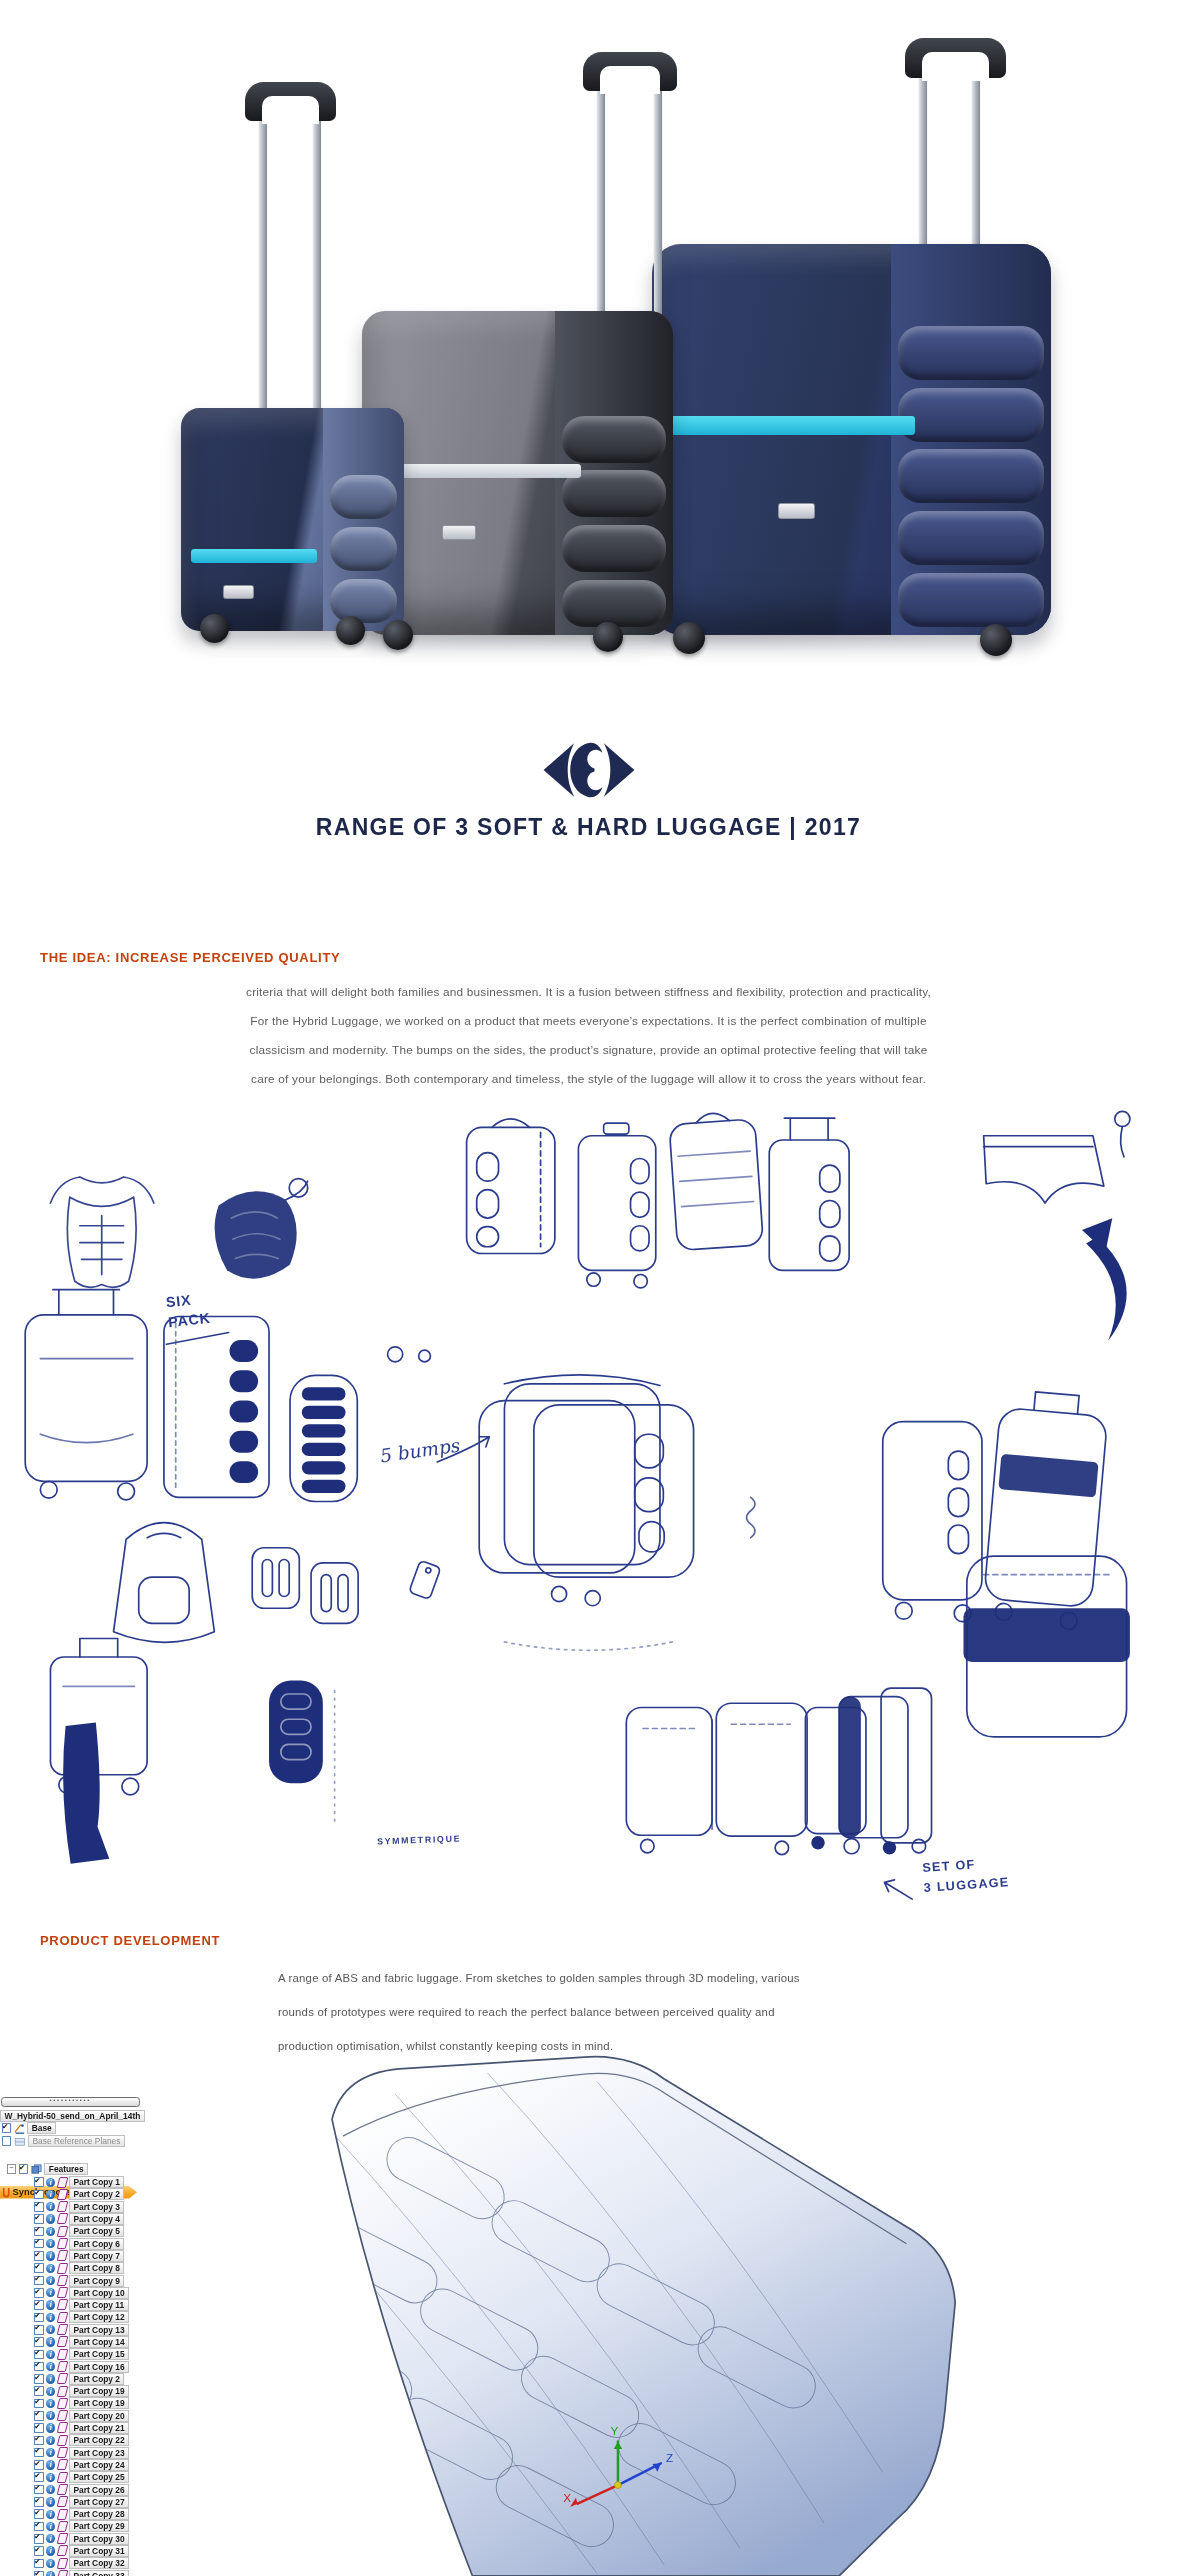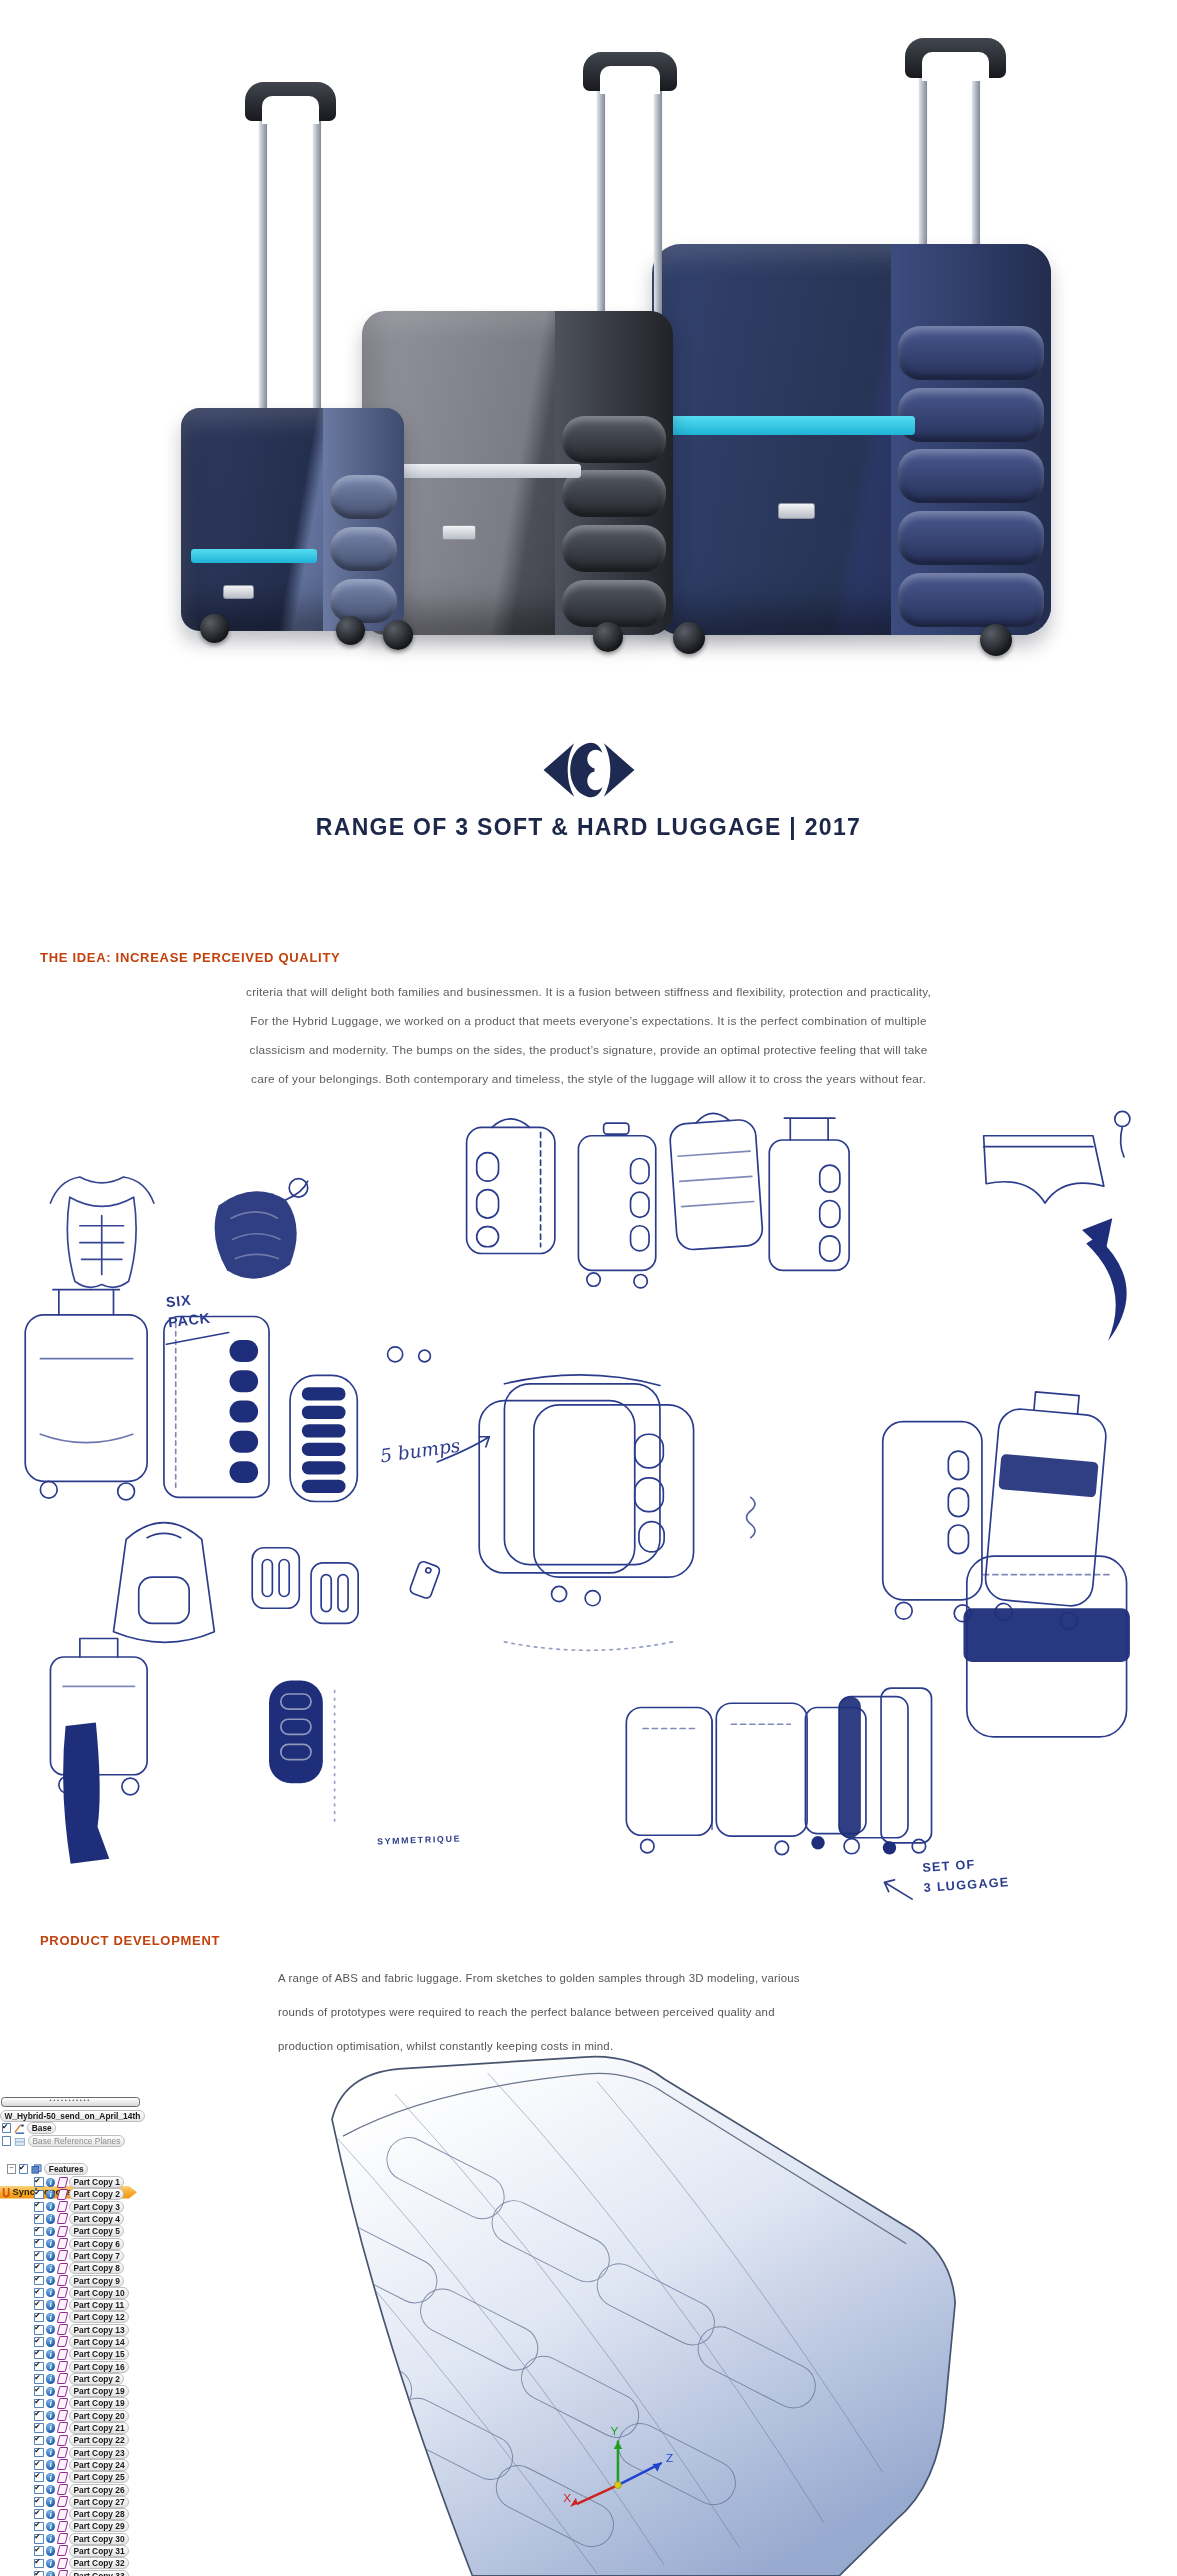--- a/index.html
+++ b/index.html
@@ -52,21 +52,21 @@
   .anno-sym{left:377px;top:1835px;font-size:8.8px;letter-spacing:1.7px;transform:rotate(-2deg);}
   .anno-set{left:923px;top:1855px;font-size:12.6px;letter-spacing:1.3px;transform:rotate(-4deg);line-height:20px;}
 
   
   .viewport{position:absolute;left:126px;top:2052px;z-index:1;}
   .tree{position:absolute;left:0;top:2094px;width:151px;height:482px;z-index:2;font-size:8.4px;}
   .splitter{position:absolute;left:0.8px;top:3.4px;width:137px;height:7.6px;border:0.8px solid #6a6a6a;
     border-radius:3.4px;background:linear-gradient(#ffffff,#d9d9d9);text-align:center;
     color:#555;font-size:5.9px;line-height:5.9px;letter-spacing:1.7px;overflow:hidden;}
   .chip{display:inline-block;background:linear-gradient(#ffffff,#e3e3e3);
-    border:0.8px solid #bfbfbf;border-radius:6px;padding:0 3.4px;font-weight:bold;
+    border:0.8px solid #bfbfbf;border-radius:0;padding:0 3.4px;font-weight:bold;
     font-size:8.4px;color:#1a1a1a;line-height:10px;white-space:nowrap;}
   .chip.dim{color:#8d8d8d;font-weight:normal;}
   .trow{position:relative;display:flex;align-items:center;gap:2.5px;height:12.3px;}
   .trow.static{position:absolute;}
   .cb{width:7.6px;height:7.6px;border:1.3px solid #5a85b8;background:#fff;border-radius:0.8px;
     position:relative;flex:0 0 auto;}
   .cb.checked::before{content:'\2714';position:absolute;left:-0.8px;top:-2.5px;font-size:7.6px;color:#111;}
   .info{width:9.3px;height:9.3px;border-radius:50%;flex:0 0 auto;
     background:radial-gradient(circle at 35% 28%,#7ab4e8,#1d5cab 75%);color:#fff;
     font-family:"Liberation Serif",serif;font-style:italic;font-weight:bold;font-size:7.6px;

